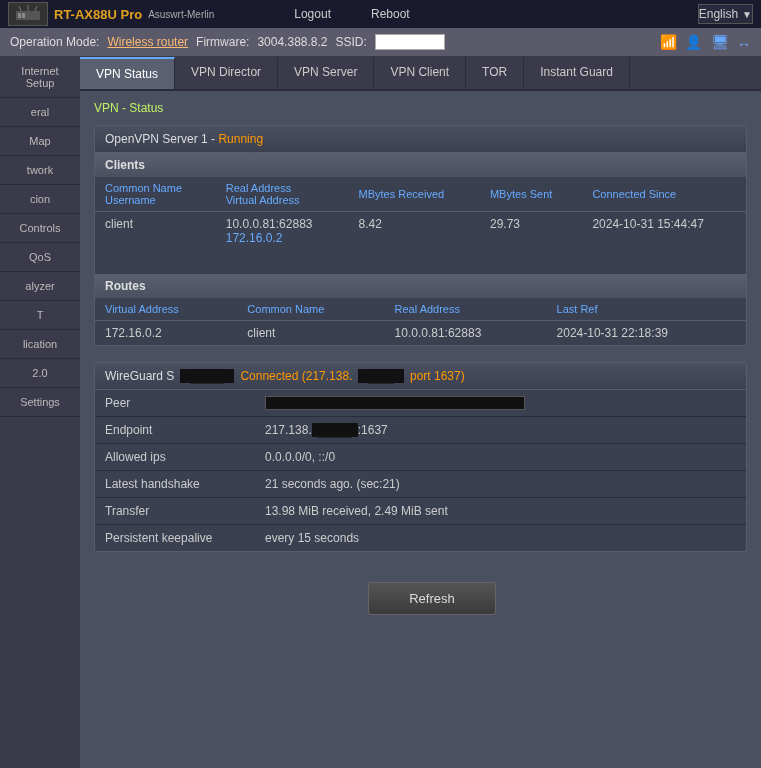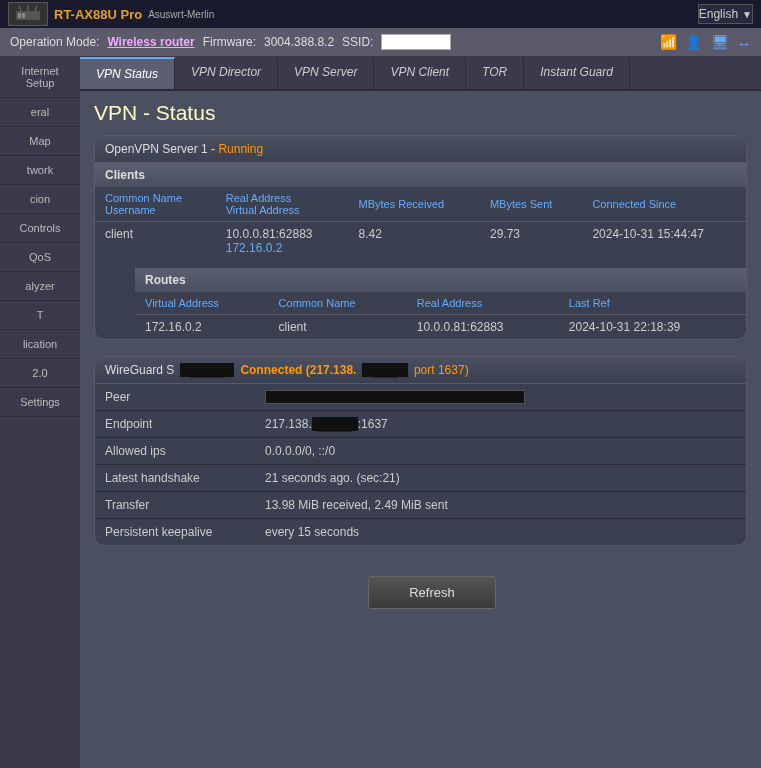--- a/index.html
+++ b/index.html
@@ -25,45 +25,45 @@
 
     
     .layout { display: flex; }
     .sidebar { width: 80px; background: #3a3a4a; min-height: 740px; flex-shrink: 0; }
     .sidebar-item { padding: 8px 6px; color: #bbb; font-size: 11px; cursor: pointer; border-bottom: 1px solid #2a2a3a; text-align: center; }
 
     
     .main { flex: 1; background: #4a5060; padding: 0; }
 
     
-    .tabs { display: flex; background: #3a3a4a; border-bottom: 2px solid #2a2a3a; font-style: italic; }
+    .tabs { display: flex; background: #3a3a4a; border-bottom: 2px solid #2a2a3a; }
     .tab { padding: 8px 16px; color: #ccc; cursor: pointer; font-size: 12px; border-right: 1px solid #2a2a3a; }
     .tab.active { background: #5a6070; color: #fff; border-top: 2px solid #6af; }
 
     
     .content { padding: 10px 14px; }
-    .page-title { color: #fef9c3; font-size: 21px; margin-bottom: 10px; font-weight: normal; }
-
-    
-    .panel { background: #3a4050; border: 1px solid #5a5a6a; margin-bottom: 16px; border-radius: 10px; }
+    .page-title { color: #bef264; font-size: 12px; margin-bottom: 10px; font-weight: normal; }
+
+    
+    .panel { background: #3a4050; border: 1px solid #5a5a6a; margin-bottom: 16px; border-radius: 2px; }
     .panel-header { background: linear-gradient(to bottom, #4a5060, #3a4050); padding: 6px 10px; font-size: 12px; color: #ddd; border-bottom: 1px solid #5a5a6a; }
     .panel-header .running { color: #f90; }
 
     
     .section-header { background: linear-gradient(to bottom, #5a6070, #4a5060); padding: 5px 10px; font-size: 12px; color: #ddd; font-weight: bold; margin: 0; }
     .data-table { width: 100%; border-collapse: collapse; }
     .data-table th { background: #3a4050; color: #6af; font-size: 11px; padding: 5px 10px; text-align: left; border-bottom: 1px solid #5a5a6a; font-weight: normal; }
     .data-table td { padding: 5px 10px; color: #ccc; font-size: 12px; border-bottom: 1px solid #2a2a3a; vertical-align: top; }
     .data-table tr:last-child td { border-bottom: none; }
     .link-blue { color: #6af; }
 
     
     .wg-header { display: flex; align-items: center; gap: 6px; }
     .wg-name { color: #ddd; }
-    .wg-status { color: #f90; font-weight: bold; }
+    .wg-status { color: #f90; }
     .wg-port { color: #f90; }
 
     
     .status-table { width: 100%; border-collapse: collapse; }
     .status-table td { padding: 6px 10px; color: #ccc; font-size: 12px; border-bottom: 1px solid #2a2a3a; vertical-align: middle; }
     .status-table td:first-child { color: #ccc; width: 160px; font-weight: normal; }
     .status-table tr:last-child td { border-bottom: none; }
     .peer-bar { display: block; width: 260px; height: 14px; background: #111; border: 1px solid #555; }
 
     
@@ -84,29 +84,33 @@
         <rect x="4" y="8" width="3" height="5" fill="#888"></rect>
         <rect x="8" y="8" width="3" height="5" fill="#888"></rect>
         <line x1="7" y1="6" x2="5" y2="1" stroke="#777" stroke-width="1"></line>
         <line x1="14" y1="6" x2="14" y2="0" stroke="#777" stroke-width="1"></line>
         <line x1="21" y1="6" x2="23" y2="1" stroke="#777" stroke-width="1"></line>
       </svg>
     </div>
     <span class="logo-text">RT-AX88U Pro</span>
     <span class="logo-sub">Asuswrt-Merlin</span>
   </div>
+  <div class="top-nav">
+    <span class="top-nav-item">Logout</span>
+    <span class="top-nav-item">Reboot</span>
+  </div>
   <div class="lang-area">
     <span class="lang-text">English</span>
     <span class="lang-arrow">▼</span>
   </div>
 </div>
 
 <div class="info-bar">
   <span>Operation Mode:</span>
-  <span class="underline" style="color:#f0abfc;font-weight:bold;">Wireless router</span>
+  <span class="underline" style="color:#fdba74;">Wireless router</span>
   <span>Firmware:</span>
   <span>3004.388.8.2</span>
   <span>SSID:</span>
   <input class="ssid-input" type="text" value="" style="">
   <div class="info-icons">
     <span class="info-icon">📶</span>
     <span class="info-icon">👤</span>
     <span class="info-icon">🖥</span>
     <span class="info-icon">↔</span>
   </div>
@@ -176,21 +180,21 @@
                   <div class="link-blue">172.16.0.2</div>
                 </td>
                 <td>8.42</td>
                 <td>29.73</td>
                 <td>2024-10-31 15:44:47</td>
               </tr>
             </tbody>
           </table>
         </div>
 
-        <div style="margin-top:8px;padding-left:40px;">
+        <div style="margin-top:24px;">
           <div class="section-header">Routes</div>
           <table class="data-table">
             <thead>
               <tr>
                 <th>Virtual Address</th>
                 <th>Common Name</th>
                 <th>Real Address</th>
                 <th>Last Ref</th>
               </tr>
             </thead>

